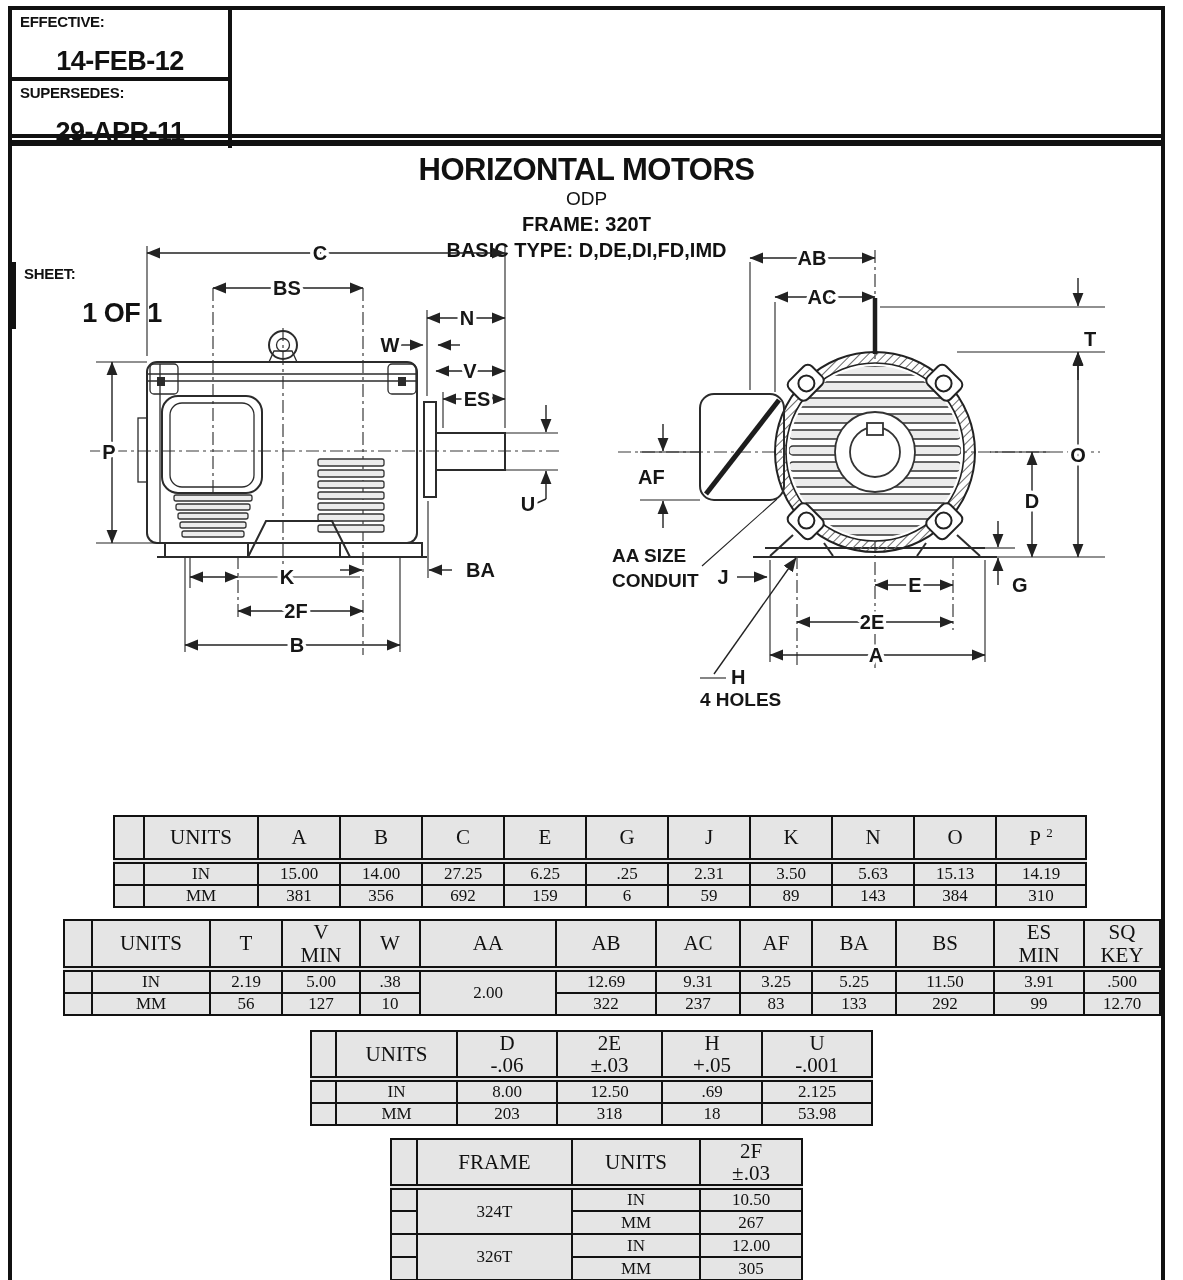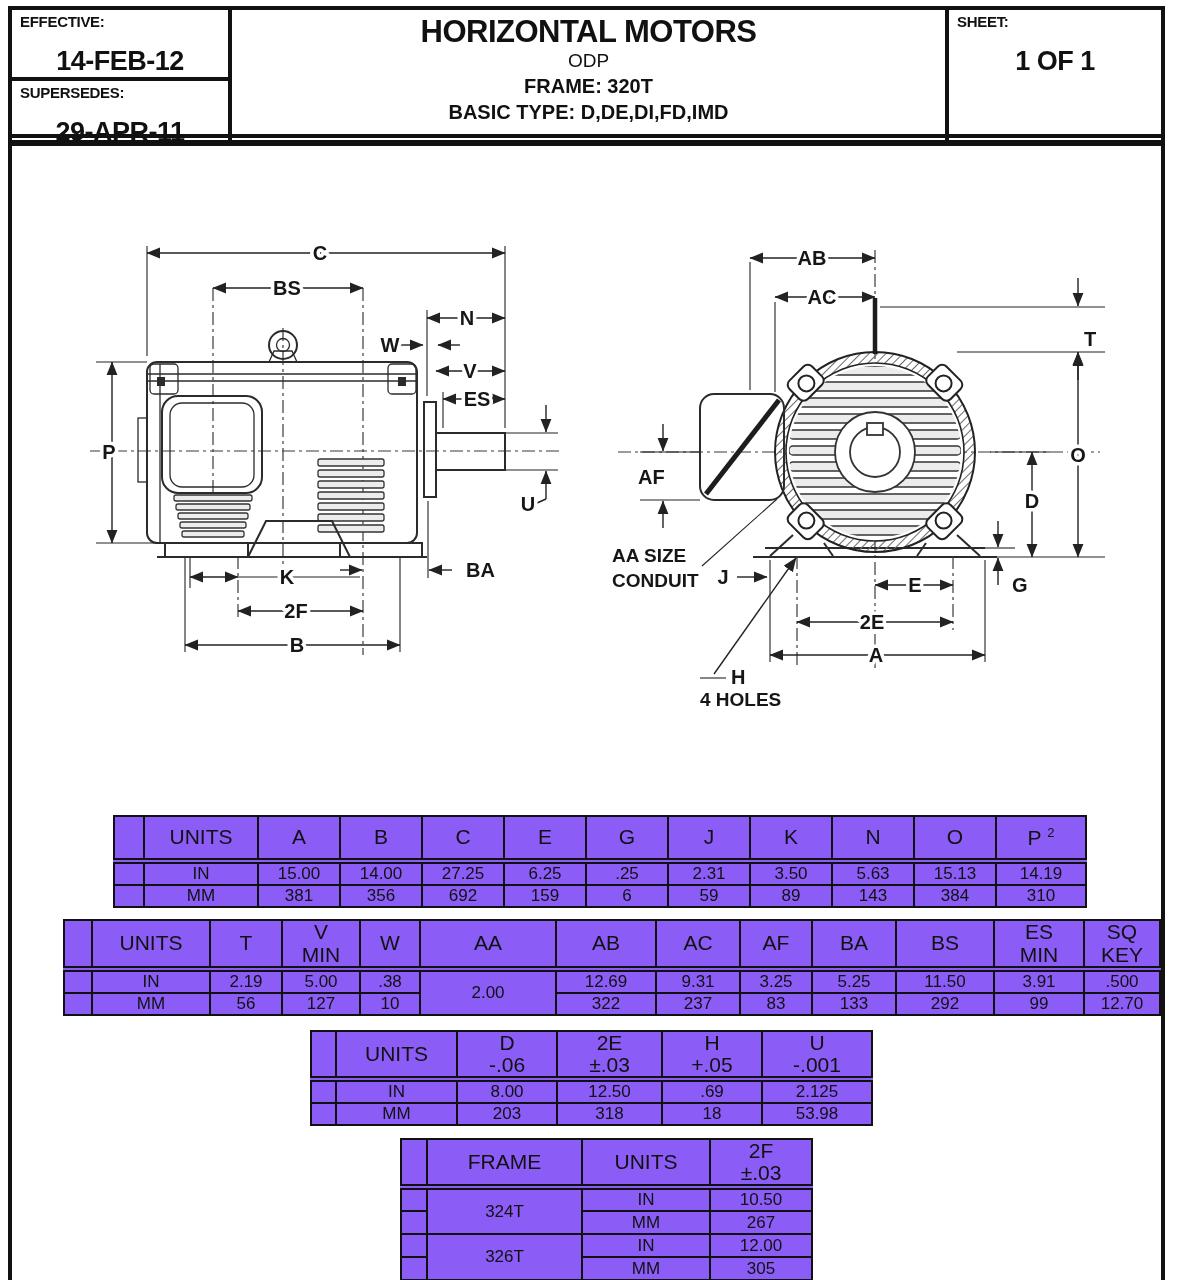--- a/index.html
+++ b/index.html
@@ -2,50 +2,50 @@
 <html><head>
 <meta charset="utf-8">
 <style>
   html,body { margin:0; padding:0; background:#f5f5f5; }
   .sheet {
     position:relative; width:1183px; height:1280px; background:#ffffff;
     font-family:"Liberation Sans", sans-serif; color:#111; overflow:hidden;
   }
   
   .tb { position:absolute; left:8px; top:6px; width:1157px; height:138px;
-        border:4px solid #111; display:flex; box-sizing:border-box; }
+        border:4px solid #111; display:flex; box-sizing:border-box;flex-direction:column; }
   .tb-left  { width:220px; border-right:4px solid #111; display:flex; flex-direction:column; box-sizing:border-box; }
   .tb-mid   { flex:1; text-align:center; box-sizing:border-box; }
   .tb-right { width:216px; border-left:4px solid #111; display:flex; flex-direction:column; box-sizing:border-box; }
   .tb-cell  { flex:1; box-sizing:border-box; padding:3px 8px 0 8px; }
   .tb-cell.split { border-bottom:4px solid #111; }
   .tb-lab { font-size:15px; font-weight:bold; letter-spacing:-0.3px; }
   .tb-val { font-size:27px; font-weight:bold; text-align:center; margin-top:16px; letter-spacing:-0.5px;}
   .tb-title { font-size:31px; font-weight:bold; letter-spacing:-0.5px; margin-top:4px; }
   .tb-sub   { font-size:19px; font-weight:normal; margin-top:0px; }
   .tb-line  { font-size:20px; font-weight:bold; margin-top:3px; }
   .rule { position:absolute; left:8px; width:1157px; height:4px; background:#111; }
   .border-v { position:absolute; top:145px; width:4px; height:1135px; background:#111; }
   
   .note { position:absolute; left:0; top:776px; width:1180px; text-align:center;
           font-size:21px; letter-spacing:0.3px; color:#1a1a1a; }
   
   table { border-collapse:collapse; table-layout:fixed; position:absolute;
-          font-family:Liberation Sans, sans-serif; color:#111; background:#8b5cf6; }
+          font-family:Liberation Serif, serif; color:#111; background:#e5e5e5; }
   th, td { border:2px solid #111; text-align:center; padding:0; overflow:hidden; }
   th { font-weight:400; font-size:21px; line-height:1.05; vertical-align:middle; }
   td { font-size:17px; }
   .hdr-row th { border-bottom:6px double #111; }
   .t1 { left:113px; top:815px; width:966px; height:90px; }
   .t1 tr.hdr-row { height:45px; } .t1 tr.data { height:22px; }
   .t2 { left:63px;  top:919px; width:1096px; height:93px; }
   .t2 tr.hdr-row { height:49px; } .t2 tr.data { height:22px; }
   .t3 { left:310px; top:1030px; width:561px; height:93px; }
   .t3 tr.hdr-row { height:48px; } .t3 tr.data { height:22px; }
-  .t4 { left:400px; top:1138px; width:411px; height:142px;padding-left:12px; }
+  .t4 { left:390px; top:1138px; width:411px; height:142px;padding-left:12px; }
   .t4 tr.hdr-row { height:48px; } .t4 tr.data { height:23px; }
   sup { font-size:13px; }
   
   .dwg { position:absolute; left:0; top:145px; }
   .ol   { stroke:#2b2b2b; stroke-width:2;   fill:none; }
   .ol1  { stroke:#2b2b2b; stroke-width:1.3; fill:none; }
   .cl   { stroke:#3a3a3a; stroke-width:1.2; fill:none; stroke-dasharray:13 4 3 4; }
   .dim  { stroke:#222;    stroke-width:1.4; fill:none; }
   .ext  { stroke:#222;    stroke-width:1.1; fill:none; }
   .thick{ stroke:#1d1d1d; stroke-width:5;   fill:none; }

